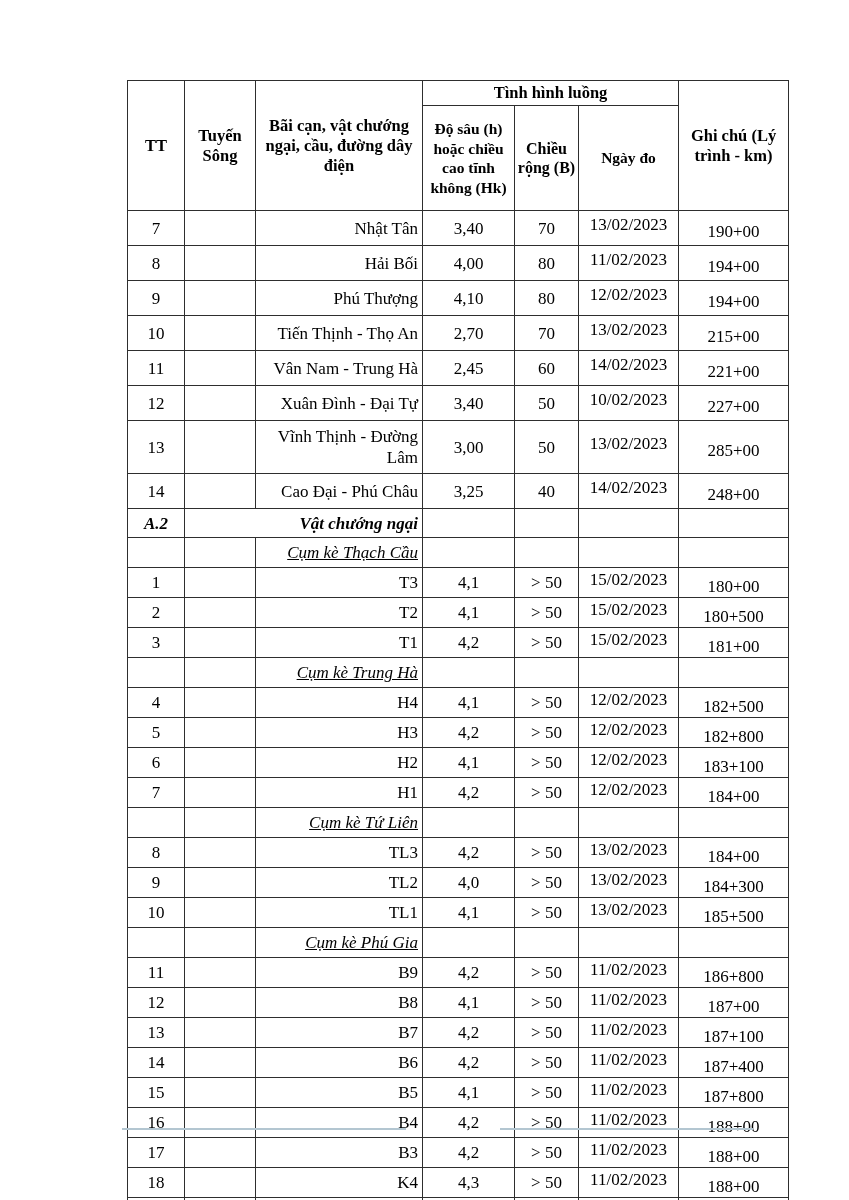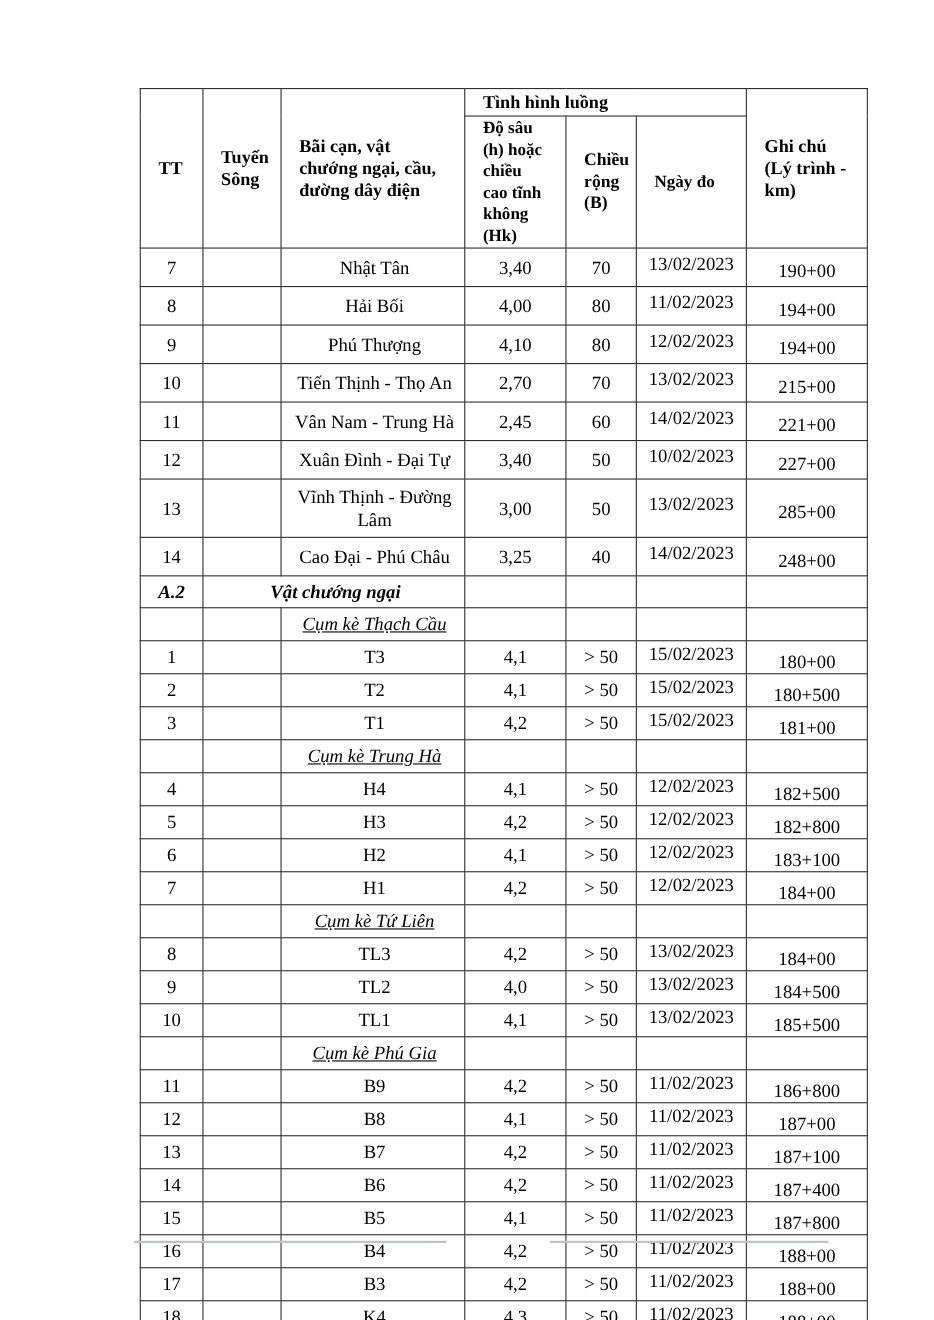--- a/index.html
+++ b/index.html
@@ -10,30 +10,30 @@
   }
   table.doc-table {
     position:absolute; left:127px; top:80px; width:661px;
     border-collapse:collapse; table-layout:fixed;
   }
   .doc-table th, .doc-table td {
     border:1px solid var(--border-color,#2e2e2e);
     padding:0; overflow:hidden;
   }
   .doc-table th {
-    font-weight:bold; text-align:left; vertical-align:middle;
-    font-size:16.5px; line-height:20px; padding:1px 16px;
+    font-weight:bold; text-align:center; vertical-align:middle;
+    font-size:16.5px; line-height:20px; padding:1px 2px;
   }
   th.h-group { height:22px; }
   th.h-dosau { font-size:15.5px; line-height:19.5px; height:102px; }
   th.h-chieurong { font-size:16px; }
   .doc-table td {
     font-size:17px; line-height:21px; vertical-align:middle; text-align:center;
   }
-  td.c-name, td.c-grplabel, td.c-seclabel { text-align:center; padding-left:7px; padding-right:4px;margin-top:32px; }
+  td.c-name, td.c-grplabel, td.c-seclabel { text-align:right; padding-left:7px; padding-right:4px;margin-top:32px; }
   td.c-seclabel { font-weight:bold; font-style:italic; }
   td.c-sec { font-weight:bold; font-style:italic; }
   td.c-grplabel { font-style:italic;text-decoration:underline; }
   td.c-date { padding-bottom:7px; }
   td.c-note { padding-top:7px; }
   tr.r-main td { height:27px; }
   tr.r-tall td { height:45px; }
   tr.r-sec  td { height:21px; }
   tr.r-grp  td { height:22px; }
   tr.r-sub  td { height:22px; }
@@ -254,21 +254,21 @@
           <td class="c-date">13/02/2023</td>
           <td class="c-note">184+00</td>
         </tr>
         <tr class="r-sub">
           <td class="c-tt">9</td>
           <td class="c-song"></td>
           <td class="c-name">TL2</td>
           <td class="c-depth">4,0</td>
           <td class="c-width">&gt; 50</td>
           <td class="c-date">13/02/2023</td>
-          <td class="c-note">184+500</td>
+          <td class="c-note">184+300</td>
         </tr>
         <tr class="r-sub">
           <td class="c-tt">10</td>
           <td class="c-song"></td>
           <td class="c-name">TL1</td>
           <td class="c-depth">4,1</td>
           <td class="c-width">&gt; 50</td>
           <td class="c-date">13/02/2023</td>
           <td class="c-note">185+500</td>
         </tr>

